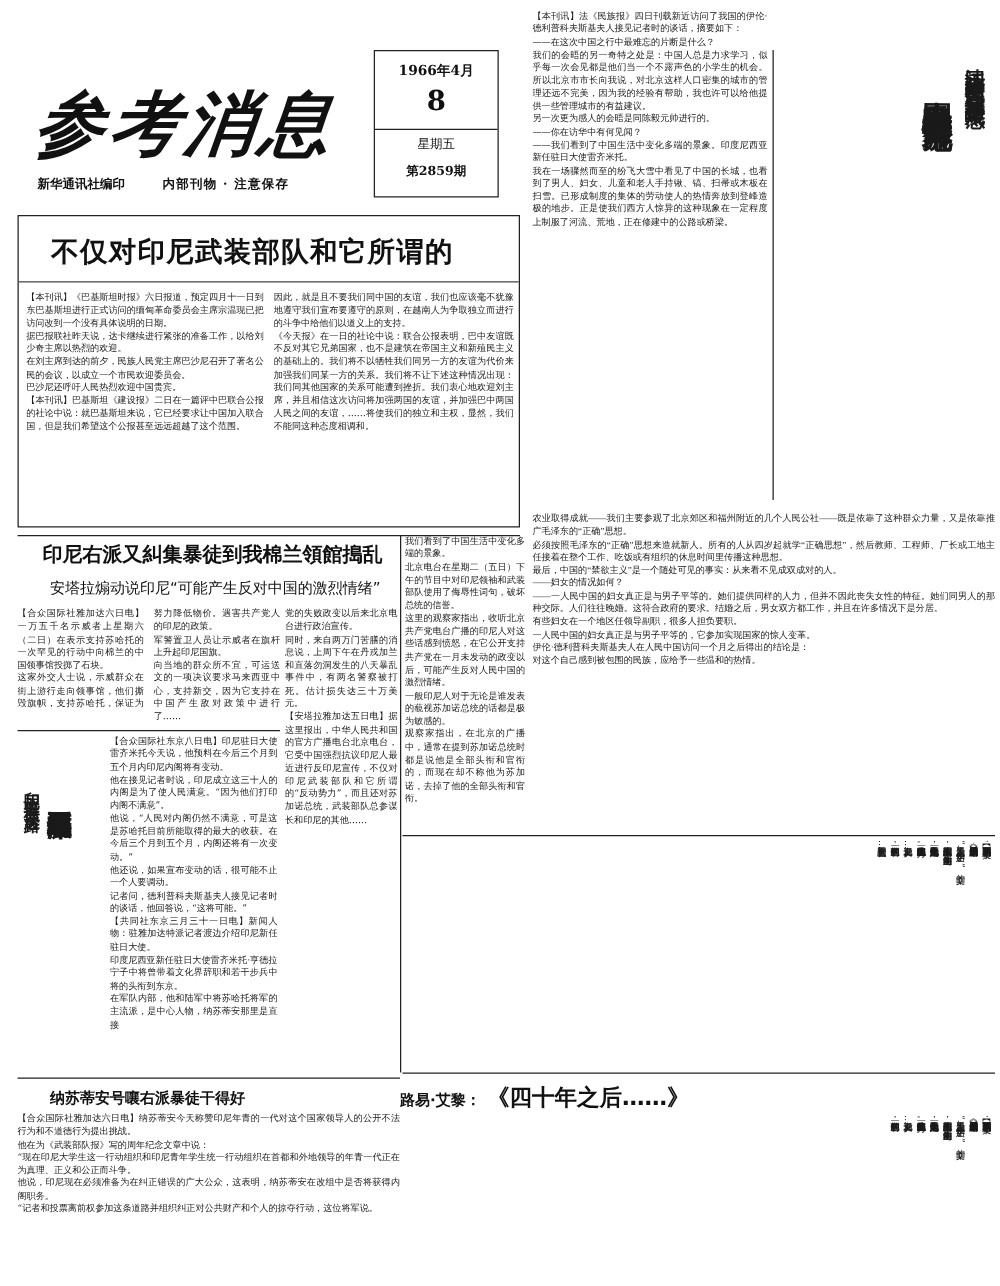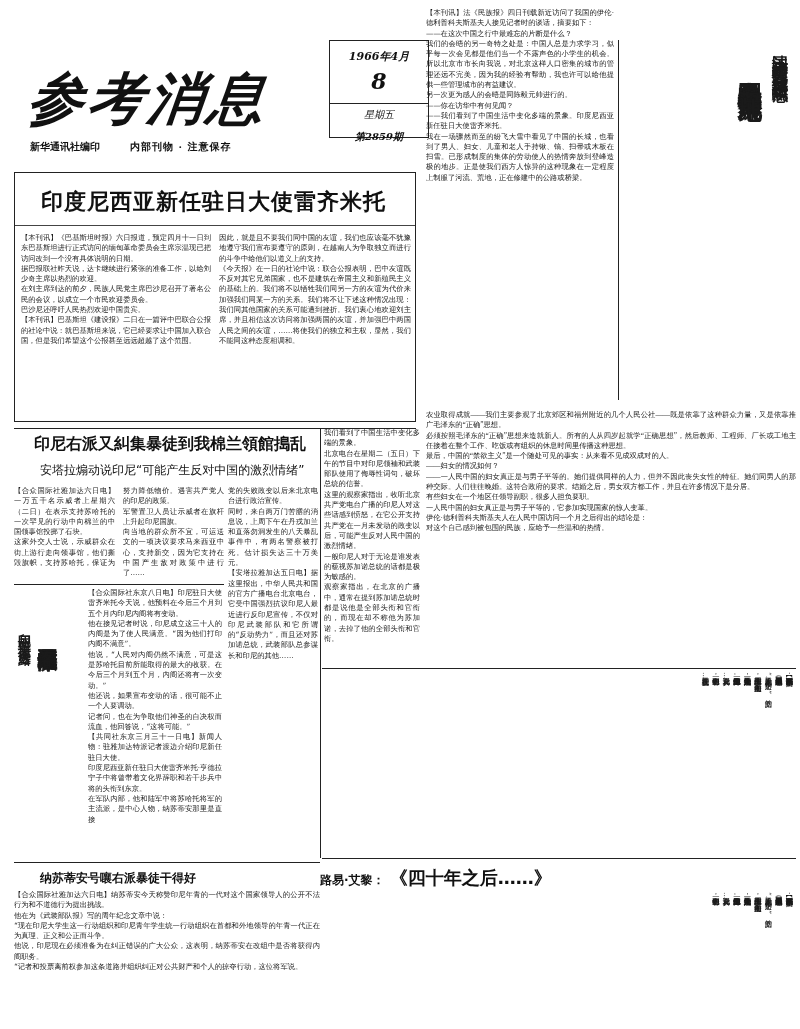--- a/index.html
+++ b/index.html
@@ -17,21 +17,21 @@
   .date-box { border: 1px solid #222; text-align: center; }
   .headline { font-weight: bold; font-family: "DejaVu Sans", sans-serif; }
 </style>
 </head>
 <body>
 
 <div class="abs" style="left:20px; top:40px; width:400px; height:130px;">
   <div class="abs masthead-title" style="left:8px; top:22px; font-family:'DejaVu Serif', serif;">参考消息</div>
   <div class="abs" style="left:10px; top:100px; font-size:10px; font-weight:bold;">新华通讯社编印</div>
   <div class="abs" style="left:110px; top:100px; font-size:10px; font-weight:bold; letter-spacing:1px;">内部刊物 · 注意保存</div>
-  <div class="abs date-box" style="left:309px; top:0px; width:100px; height:98px;font-style:italic;">
+  <div class="abs date-box" style="left:279px; top:0px; width:100px; height:118px;">
     <div style="font-size:11px; font-weight:bold; margin-top:8px;">1966年4月</div>
     <div style="font-size:22px; font-weight:bold; margin-top:4px;">8</div>
     <div class="hline" style="left:0; width:100%; top:62px;"></div>
     <div style="font-size:10px; margin-top:14px;">星期五</div>
     <div style="font-size:10px; font-weight:bold; margin-top:8px;">第2859期</div>
   </div>
 </div>
 
 <div class="abs vtxt headline" style="right:10px; top:42px; font-size:16px; line-height:20px; letter-spacing:2px; height:360px;">法国訪华妇女代表团一成員談訪华观感</div>
 <div class="abs vtxt headline" style="right:36px; top:62px; font-size:24px; line-height:28px; letter-spacing:1px; height:340px;">中国人民以奔放劳动热情征服河流荒地</div>
@@ -53,21 +53,21 @@
   <p>——妇女的情况如何？</p>
   <p>——一人民中国的妇女真正是与男子平等的。她们提供同样的人力，但并不因此丧失女性的特征。她们同男人的那种交际。人们往往晚婚。这符合政府的要求。结婚之后，男女双方都工作，并且在许多情况下是分居。</p>
   <p>有些妇女在一个地区任领导副职，很多人担负要职。</p>
   <p>一人民中国的妇女真正是与男子平等的，它参加实现国家的惊人变革。</p>
   <p>伊伦·德利普科夫斯基夫人在人民中国访问一个月之后得出的结论是：</p>
   <p>对这个自己感到被包围的民族，应给予一些温和的热情。</p>
   <p></p>
 </div>
 
 <div class="boxed" style="left:14px; top:172px; width:402px; height:250px;">
-  <div class="abs headline" style="left:26px; top:14px; font-size:22px; letter-spacing:1px;">印度尼西亚新任驻日大使雷齐米托</div>
+  <div class="abs headline" style="left:26px; top:14px; font-size:22px; letter-spacing:1px;">不仅对印尼武装部队和它所谓的</div>
   <div class="hline" style="left:0; width:100%; top:52px; background:#444;"></div>
   <div class="abs txt" style="left:6px; top:60px; width:190px; height:185px; overflow:hidden; font-size:7.3px; line-height:10.3px;">
     <p>【本刊讯】《巴基斯坦时报》六日报道，预定四月十一日到东巴基斯坦进行正式访问的缅甸革命委员会主席宗温现已把访问改到一个没有具体说明的日期。</p>
     <p>据巴报联社昨天说，达卡继续进行紧张的准备工作，以给刘少奇主席以热烈的欢迎。</p>
     <p>在刘主席到达的前夕，民族人民党主席巴沙尼召开了著名公民的会议，以成立一个市民欢迎委员会。</p>
     <p>巴沙尼还呼吁人民热烈欢迎中国贵宾。</p>
     <p>【本刊讯】巴基斯坦《建设报》二日在一篇评中巴联合公报的社论中说：就巴基斯坦来说，它已经要求让中国加入联合国，但是我们希望这个公报甚至远远超越了这个范围。</p>
   </div>
   <div class="abs txt" style="left:204px; top:60px; width:192px; height:185px; overflow:hidden; font-size:7.3px; line-height:10.3px;">
     <p>因此，就是且不要我们同中国的友谊，我们也应该毫不犹豫地遵守我们宣布要遵守的原则，在越南人为争取独立而进行的斗争中给他们以道义上的支持。</p>
@@ -100,21 +100,21 @@
 </div>
 
 <div class="hline" style="left:14px; top:584px; width:210px;"></div>
 <div class="abs vtxt headline" style="left:16px; top:622px; font-size:13px; line-height:16px; letter-spacing:3px; height:200px;">印尼驻日大使透露</div>
 <div class="abs vtxt headline" style="left:36px; top:634px; font-size:20px; line-height:24px; height:240px;">印尼右派三五个月内还要改组内阁</div>
 <div class="abs txt" style="left:88px; top:588px; width:134px; height:270px; overflow:hidden; font-size:7.3px; line-height:10.3px;">
   <p>【合众国际社东京八日电】印尼驻日大使雷齐米托今天说，他预料在今后三个月到五个月内印尼内阁将有变动。</p>
   <p>他在接见记者时说，印尼成立这三十人的内阁是为了使人民满意。“因为他们打印内阁不满意”。</p>
   <p>他说，“人民对内阁仍然不满意，可是这是苏哈托目前所能取得的最大的收获。在今后三个月到五个月，内阁还将有一次变动。”</p>
   <p>他还说，如果宣布变动的话，很可能不止一个人要调动。</p>
-  <p>记者问，也在为争取他们神圣的自决权而流血，他回答说，“这将可能。”</p>
+  <p>记者问，德利普科夫斯基夫人接见记者时的谈话，他回答说，“这将可能。”</p>
   <p>【共同社东京三月三十一日电】新闻人物：驻雅加达特派记者渡边介绍印尼新任驻日大使。</p>
   <p>印度尼西亚新任驻日大使雷齐米托·亨德拉宁子中将曾带着文化界辞职和若干步兵中将的头衔到东京。</p>
   <p>在军队内部，他和陆军中将苏哈托将军的主流派，是中心人物，纳苏蒂安那里是直接</p>
 </div>
 
 <div class="hline" style="left:14px; top:862px; width:306px;"></div>
 <div class="abs headline" style="left:40px; top:870px; font-size:12px;">纳苏蒂安号嚷右派暴徒干得好</div>
 <div class="abs txt" style="left:14px; top:890px; width:306px; height:136px; overflow:hidden; font-size:7.3px; line-height:10.3px;">
   <p>【合众国际社雅加达六日电】纳苏蒂安今天称赞印尼年青的一代对这个国家领导人的公开不法行为和不道德行为提出挑战。</p>
   <p>他在为《武装部队报》写的周年纪念文章中说：</p>

